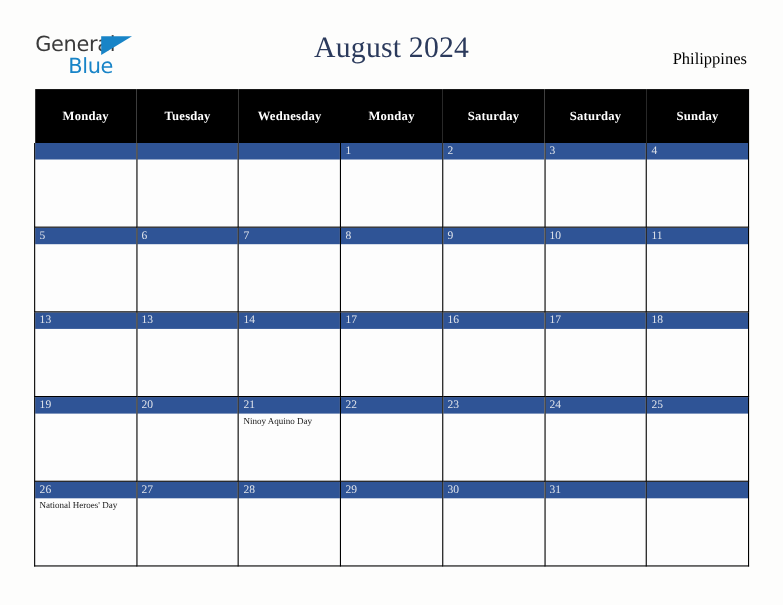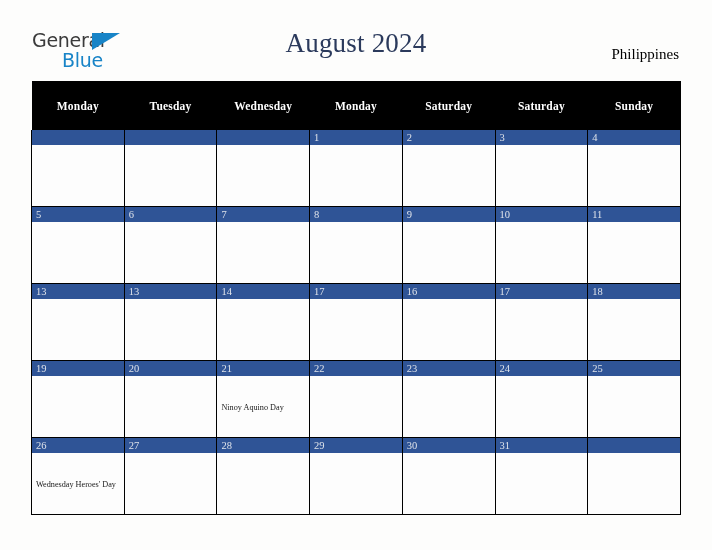--- a/index.html
+++ b/index.html
@@ -124,21 +124,20 @@
     padding-left: 4px;
     box-sizing: border-box;
     overflow: hidden;
   }
   .events {
     padding: 2px 3px 0 4px;
     font-family: "Liberation Serif", serif;
     font-size: 8.2px;
     line-height: 10px;
     color: #1a1a1a;
-    margin-top: 25px;
   }
   .event {
     display: block;
   }
 </style>
 </head>
 <body>
 
 <div class="page">
 
@@ -288,21 +287,21 @@
           </td>
           <td>
             <div class="daybar">25</div>
             <div class="events"></div>
           </td>
         </tr>
         <tr>
           <td>
             <div class="daybar">26</div>
             <div class="events">
-              <span class="event">Wednesday Heroes' Day</span>
+              <span class="event">National Heroes' Day</span>
             </div>
           </td>
           <td>
             <div class="daybar">27</div>
             <div class="events"></div>
           </td>
           <td>
             <div class="daybar">28</div>
             <div class="events"></div>
           </td>

